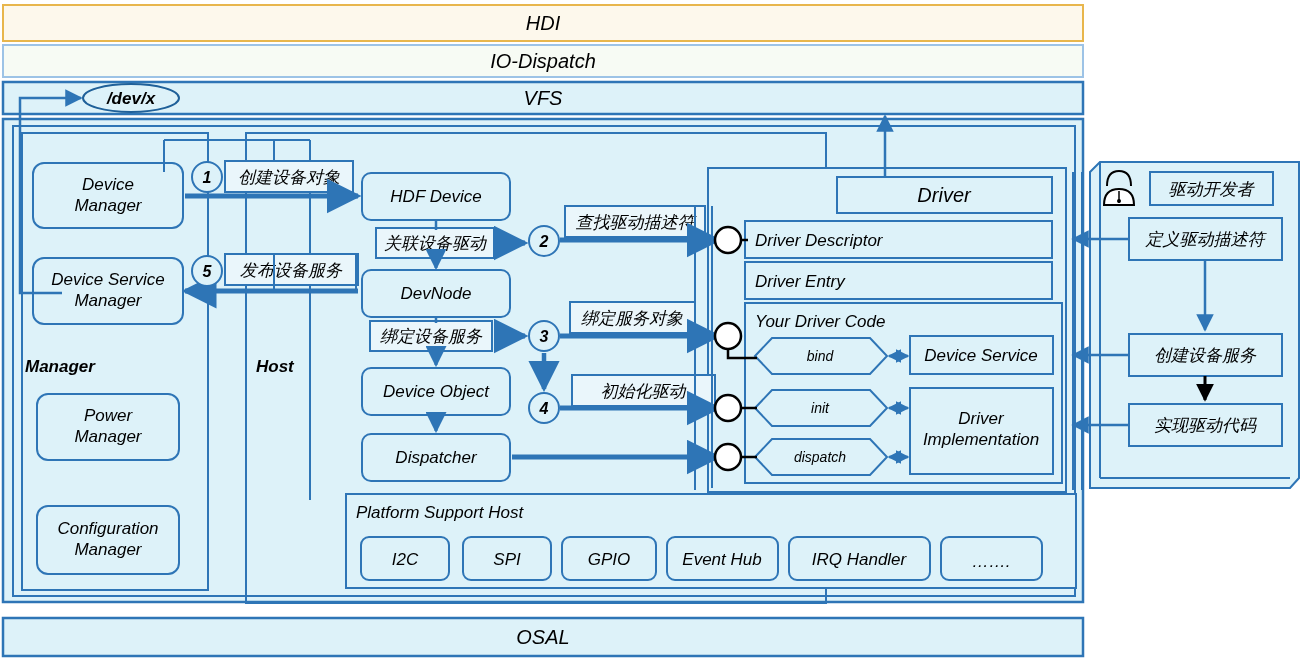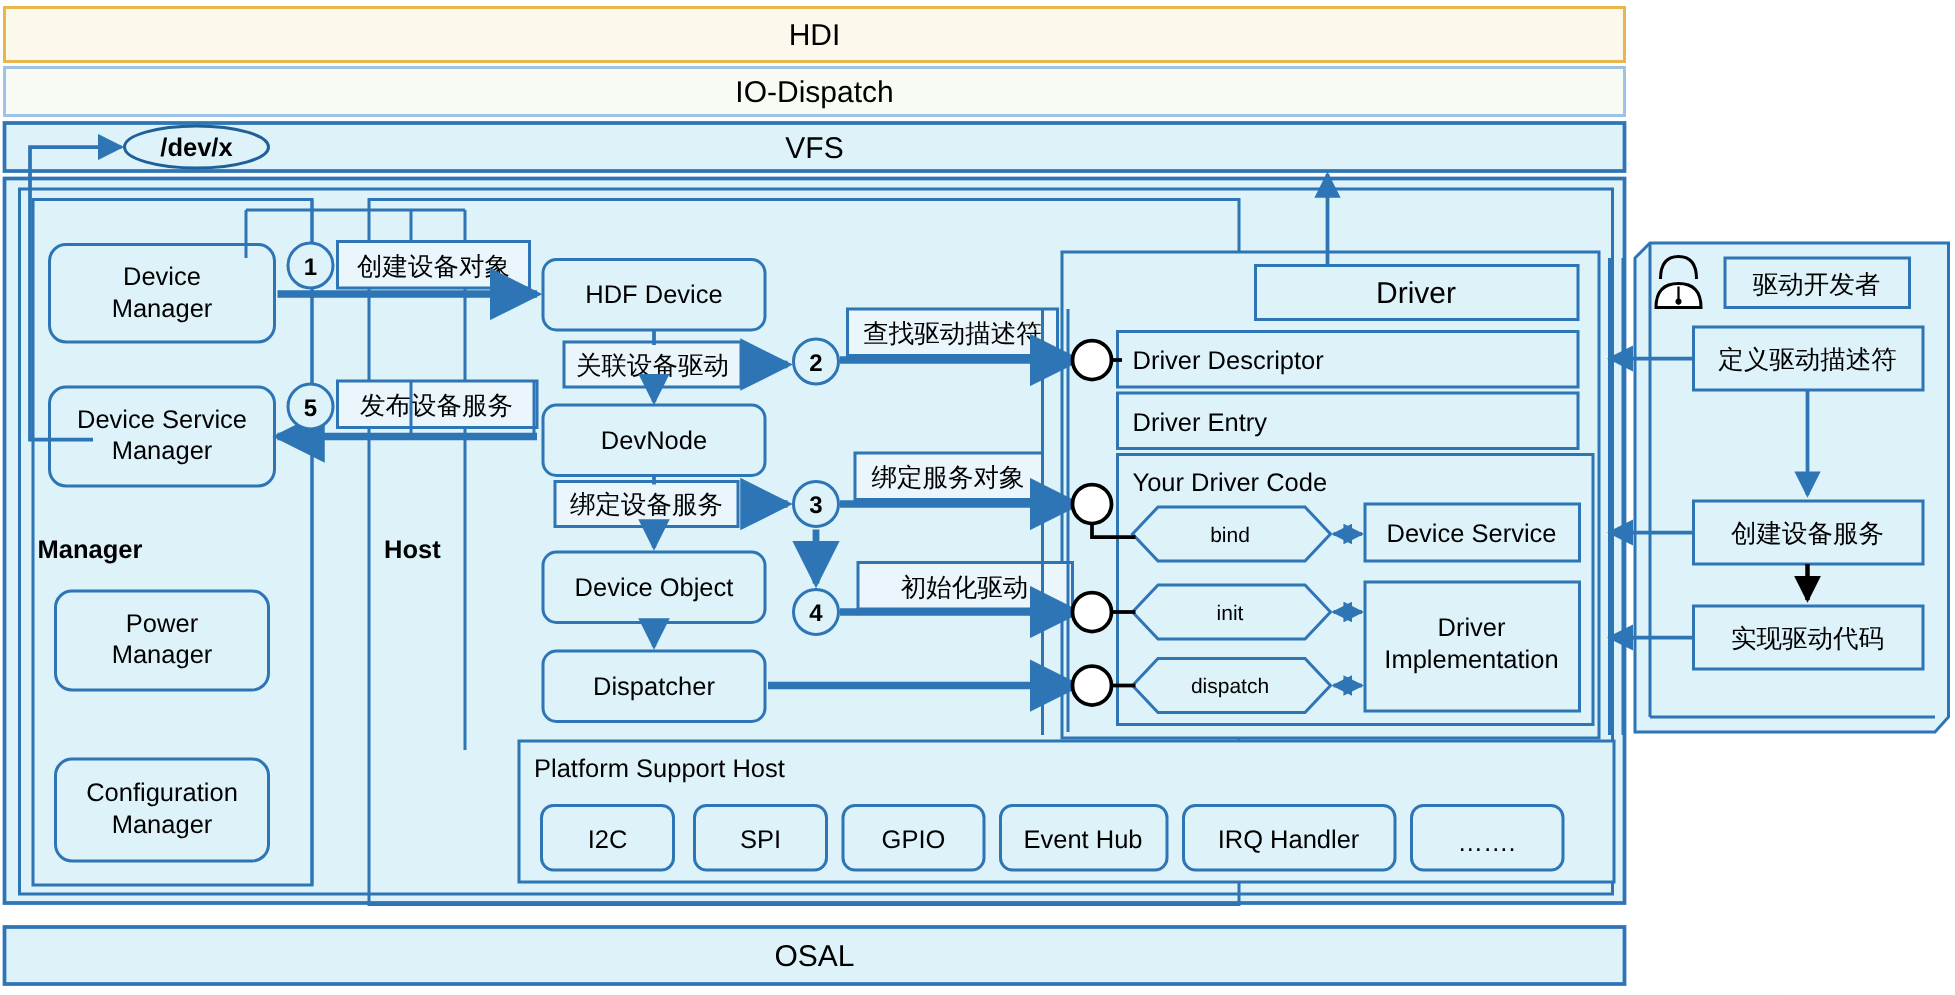--- a/index.html
+++ b/index.html
@@ -1,18 +1,18 @@
 <!DOCTYPE html>
 <html><head>
 <meta charset="utf-8">
 <style>
   html,body{margin:0;padding:0;background:#ffffff;}
   body{width:1303px;height:663px;overflow:hidden;
        font-family:"Liberation Sans","DejaVu Sans",sans-serif;}
-  #stage{position:relative;width:1303px;height:663px;}
+  #stage{position:relative;width:1303px;height:663px;font-style:italic;}
   svg{display:block;}
   text{font-family:"Liberation Sans","DejaVu Sans",sans-serif;fill:#000000;}
   .lbl-en{font-size:17px;}
   .lbl-cn{font-size:17px;font-family:"DejaVu Sans",sans-serif;}
   .lbl-band{font-size:20px;}
   .lbl-bold{font-size:17px;font-weight:bold;}
   .lbl-num{font-size:16px;font-weight:bold;}
   .lbl-small{font-size:14px;}
 </style>
 </head>

